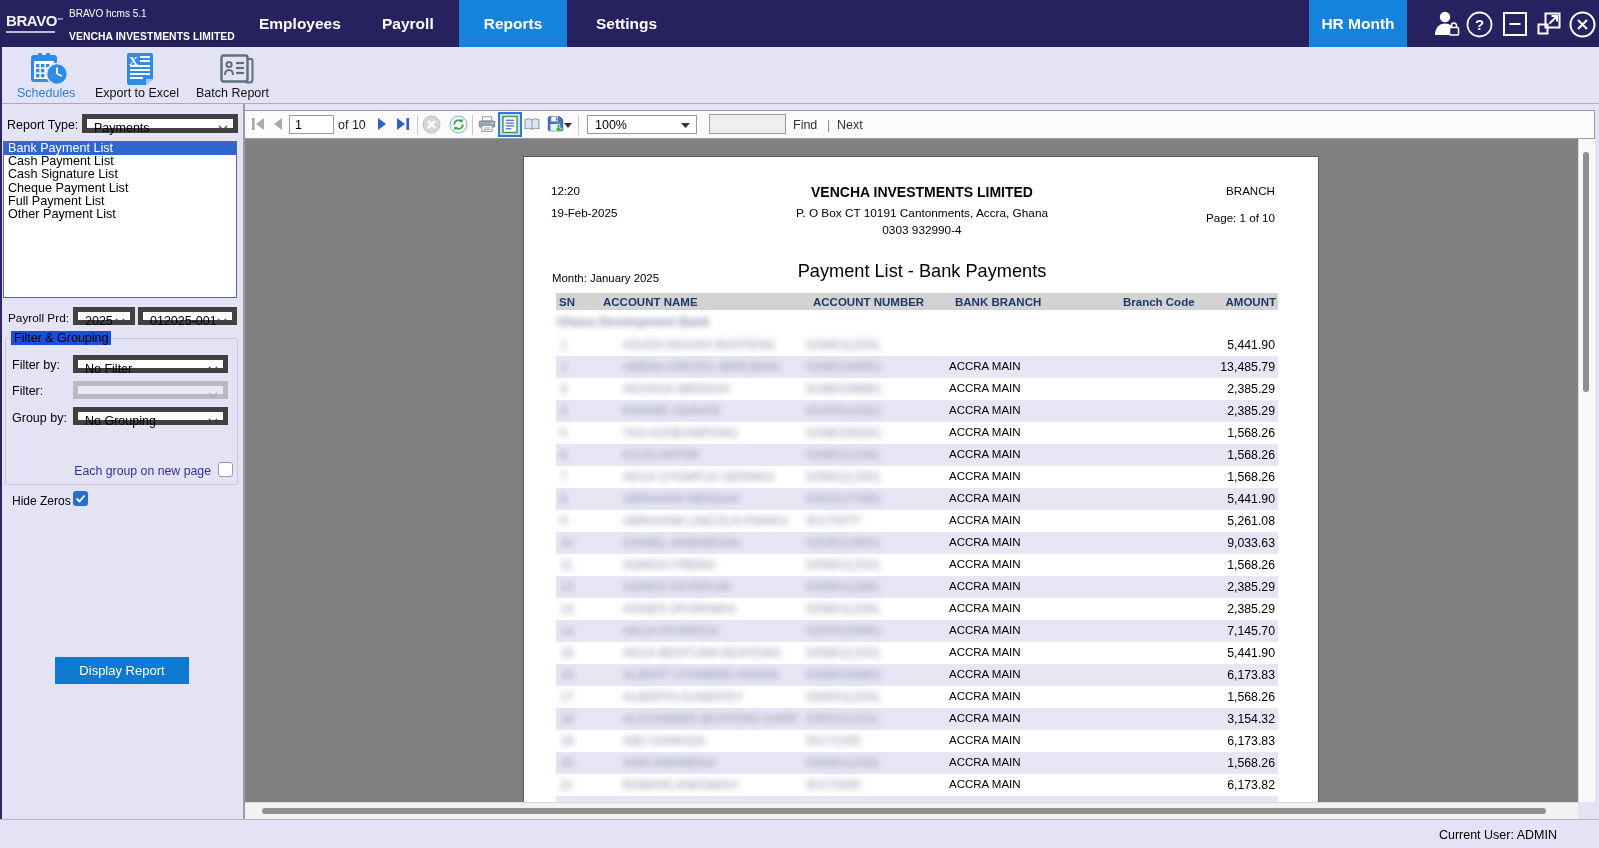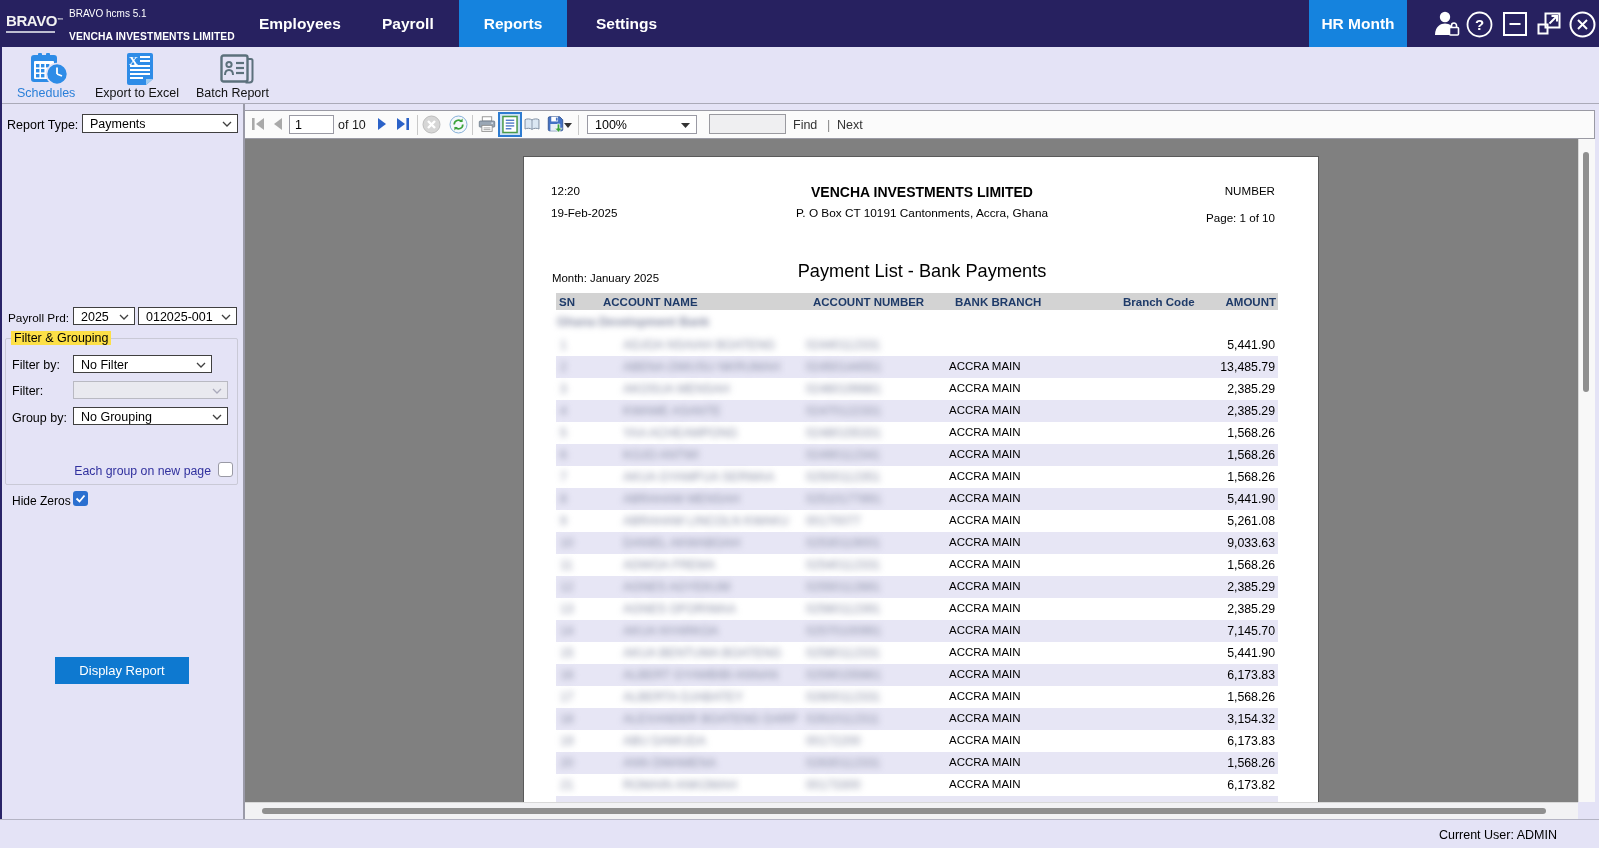--- a/index.html
+++ b/index.html
@@ -17,28 +17,28 @@
 #tabreports{left:459px;width:108px;background:#1583de;}
 #hrmod{left:1309px;top:0;width:98px;height:47px;background:#1583de;font-size:15.5px;font-weight:bold;line-height:47px;text-align:center;color:#fff;}
 
 #ribbon{left:0;top:47px;width:1599px;height:57px;background:#e4e3f6;border-bottom:1px solid #aaaab8;}
 .ribicon{top:5px;}
 .riblabel{top:39px;font-size:12.5px;text-align:left;}
 
 #lpanel{left:0;top:105px;width:245px;height:714px;background:#e4e3f6;}
 #lframe{left:0;top:47px;width:2px;height:772px;background:#2a2468;}
 .lbl{font-size:12.5px;color:#000;}
-.combo{background:#fff;border:1px solid #404040;}
+.combo{background:#fff;border:5px solid #404040;}
 .combo .ctext{position:absolute;left:7px;top:2px;font-size:12.5px;white-space:nowrap;}
 .chev{position:absolute;right:5px;top:6px;}
 #listbox{left:3px;top:36px;width:234px;height:157px;background:#fff;border:1px solid #5c6a84;font-size:12.6px;}
 #listbox .sel{background:#2f66cf;color:#fff;}
 #listbox div{padding:0 4px;height:13.2px;line-height:13.4px;white-space:nowrap;}
 #grpbox{left:5px;top:233px;width:233px;height:147px;border:1px solid #c9c9d6;border-radius:2px;}
-#grplbl{left:11px;top:226px;background:#fde047;padding:0 3px;font-size:12.5px;}
+#grplbl{left:11px;top:226px;background:#1d4ed8;padding:0 3px;font-size:12.5px;}
 #dispbtn{left:55px;top:552px;width:134px;height:27px;background:#0e79d0;color:#fff;font-size:13px;text-align:center;line-height:27px;}
 .cbx{width:15px;height:15px;border-radius:3px;}
 
 #viewer{left:245px;top:105px;width:1350px;height:714px;}
 #vtoolbar{left:0;top:5px;width:1350px;height:29px;background:#fbfbfb;border:1px solid #9a9aa4;border-left:none;}
 #grayarea{left:0;top:34px;width:1333px;height:663px;background:#808080;overflow:hidden;}
 #vscroll{left:1333px;top:34px;width:17px;height:663px;background:#f8f8f8;border-left:1px solid #d8d8d8;}
 #vthumb{left:4px;top:13px;width:6px;height:240px;background:#8f8f8f;border-radius:3px;}
 #hscroll{left:0;top:697px;width:1333px;height:17px;background:#f2f2f4;border-top:1px solid #d8d8d8;}
 #hthumb{left:17px;top:5px;width:1284px;height:6px;background:#8f8f8f;border-radius:3px;}
@@ -132,37 +132,45 @@
  <div class="abs riblabel" style="left:196px;width:82px;color:#111;">Batch Report</div>
 </div>
 <div class="abs" id="lpanel">
  <div class="abs lbl" style="left:7px;top:13px;">Report Type:</div>
  <div class="abs combo" style="left:82px;top:9px;width:156px;height:19px;">
       <span class="ctext">Payments</span>
       <svg class="chev" width="10" height="6" viewBox="0 0 10 6">
         <polyline points="1,1 5,5 9,1" fill="none" stroke="#404040" stroke-width="1.3"></polyline>
       </svg>
     </div>
+ <div class="abs" id="listbox">
+  <div class="sel">Bank Payment List</div>
+  <div>Cash Payment List</div>
+  <div>Cash Signature List</div>
+  <div>Cheque Payment List</div>
+  <div>Full Payment List</div>
+  <div>Other Payment List</div>
+ </div>
  <div class="abs" style="left:8px;top:206px;font-size:11.8px;">Payroll Prd:</div>
  <div class="abs combo" style="left:73px;top:202px;width:62px;height:18px;">
       <span class="ctext">2025</span>
       <svg class="chev" width="10" height="6" viewBox="0 0 10 6">
         <polyline points="1,1 5,5 9,1" fill="none" stroke="#404040" stroke-width="1.3"></polyline>
       </svg>
     </div>
  <div class="abs combo" style="left:138px;top:202px;width:99px;height:18px;">
       <span class="ctext">012025-001</span>
       <svg class="chev" width="10" height="6" viewBox="0 0 10 6">
         <polyline points="1,1 5,5 9,1" fill="none" stroke="#404040" stroke-width="1.3"></polyline>
       </svg>
     </div>
  <div class="abs" id="grpbox"></div>
  <div class="abs lbl" id="grplbl">Filter &amp; Grouping</div>
  <div class="abs lbl" style="left:12px;top:253px;">Filter by:</div>
- <div class="abs combo" style="left:73px;top:250px;width:139px;height:18px;">
+ <div class="abs combo" style="left:73px;top:250px;width:155px;height:18px;">
       <span class="ctext">No Filter</span>
       <svg class="chev" width="10" height="6" viewBox="0 0 10 6">
         <polyline points="1,1 5,5 9,1" fill="none" stroke="#404040" stroke-width="1.3"></polyline>
       </svg>
     </div>
  <div class="abs lbl" style="left:12px;top:279px;">Filter:</div>
  <div class="abs combo" style="left:73px;top:276px;width:155px;height:18px;background:#e9e9ef;border-color:#b9b9c2;">
       <svg class="chev" width="10" height="6" viewBox="0 0 10 6">
         <polyline points="1,1 5,5 9,1" fill="none" stroke="#aab" stroke-width="1.3"></polyline>
       </svg>
@@ -259,21 +267,22 @@
       <div class="abs" style="left:548px;top:7px;font-size:12.5px;color:#333;">Find</div>
       <div class="abs" style="left:582px;top:7px;font-size:12.5px;color:#888;">|</div>
       <div class="abs" style="left:592px;top:7px;font-size:12.5px;color:#333;">Next</div>
     </div>
     <div class="abs" id="grayarea">
       <div class="abs" id="page">
         <div class="rpt" style="left:27px;top:27px;font-size:11.6px;">12:20</div>
         <div class="rpt" style="left:27px;top:49px;font-size:11.6px;">19-Feb-2025</div>
         <div class="rpt ctr" style="top:27px;font-weight:bold;font-size:14px;">VENCHA INVESTMENTS LIMITED</div>
         <div class="rpt ctr" style="top:49px;font-size:11.8px;">P. O Box CT 10191 Cantonments, Accra, Ghana</div>
-        <div class="rpt" style="right:43px;top:27px;font-size:11.6px;">NUMBER</div>
+        <div class="rpt ctr" style="top:66px;font-size:11.8px;">0303 932990-4</div>
+        <div class="rpt" style="right:43px;top:27px;font-size:11.6px;">BRANCH</div>
         <div class="rpt" style="right:43px;top:54px;font-size:11.6px;">Page: 1 of 10</div>
         <div class="rpt" style="left:28px;top:115px;font-size:11.4px;">Month: January 2025</div>
         <div class="rpt ctr" style="top:104px;font-size:18.2px;">Payment List - Bank Payments</div>
         <div class="abs" style="left:32px;top:136px;width:722px;height:17px;background:#d3d3d3;"></div>
         <div class="hdrcell" style="left:35px;top:139px;">SN</div>
         <div class="hdrcell" style="left:79px;top:139px;">ACCOUNT NAME</div>
         <div class="hdrcell" style="left:289px;top:139px;">ACCOUNT NUMBER</div>
         <div class="hdrcell" style="left:431px;top:139px;">BANK BRANCH</div>
         <div class="hdrcell" style="left:599px;top:139px;">Branch Code</div>
         <div class="hdrcell" style="right:42px;top:139px;">AMOUNT</div>

